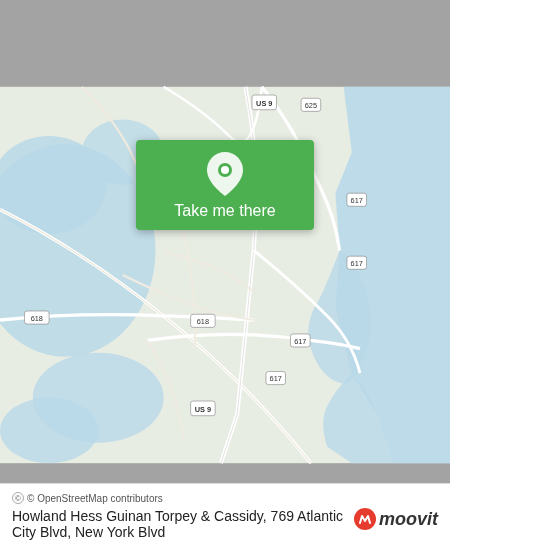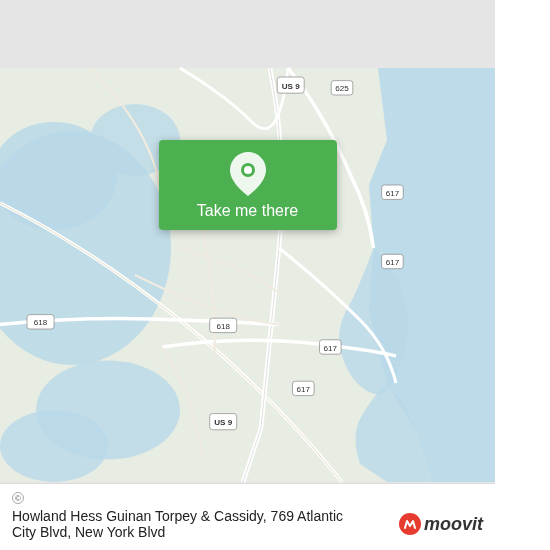--- a/index.html
+++ b/index.html
@@ -1,22 +1,22 @@
 <!DOCTYPE html>
 <html><head>
   <meta charset="utf-8">
   <style>
     * { margin: 0; padding: 0; box-sizing: border-box; }
     body { width: 550px; height: 550px; overflow: hidden; font-family: Arial, sans-serif; }
 
     #map-container {
       position: relative;
-      width: 495px;
+      width: 450px;
       height: 550px;
-      background-color: #e5e5e5;
+      background-color: #a3a3a3;
       overflow: hidden;
     }
 
     
     .info-bar {
       position: absolute;
       bottom: 0;
       left: 0;
       right: 0;
       background: #ffffff;
@@ -32,21 +32,21 @@
       display: flex;
       align-items: center;
       gap: 3px;
     }
 
     .info-bar .address {
       font-size: 14px;
       font-weight: 500;
       color: #222;
       display: flex;
-      align-items: center;
+      align-items: flex-start;
       justify-content: space-between;
     }
 
     .moovit-logo {
       display: flex;
       align-items: center;
       gap: 3px;
       font-size: 16px;
       font-weight: bold;
       font-style: italic;
@@ -203,20 +203,21 @@
         <circle cx="18" cy="18" r="7" fill="#4caf50"></circle>
         <circle cx="18" cy="18" r="4" fill="white"></circle>
       </svg>
     </div>
     <span class="btn-label">Take me there</span>
   </button>
 
   <div class="info-bar">
     <div class="attribution">
       <span class="osm-icon">©</span>
+      <span>© OpenStreetMap contributors</span>
     </div>
     <div class="address">
       <div>
         <span>Howland Hess Guinan Torpey &amp; Cassidy, 769 Atlantic</span><br>
         <span>City Blvd, New York Blvd</span>
       </div>
       <div class="moovit-logo">
         <div class="m-icon">
           <svg width="14" height="14" viewBox="0 0 14 14" fill="none">
             <path d="M2 11 L4 4 L7 9 L10 4 L12 11" stroke="white" stroke-width="2" stroke-linecap="round" stroke-linejoin="round" fill="none"></path>

